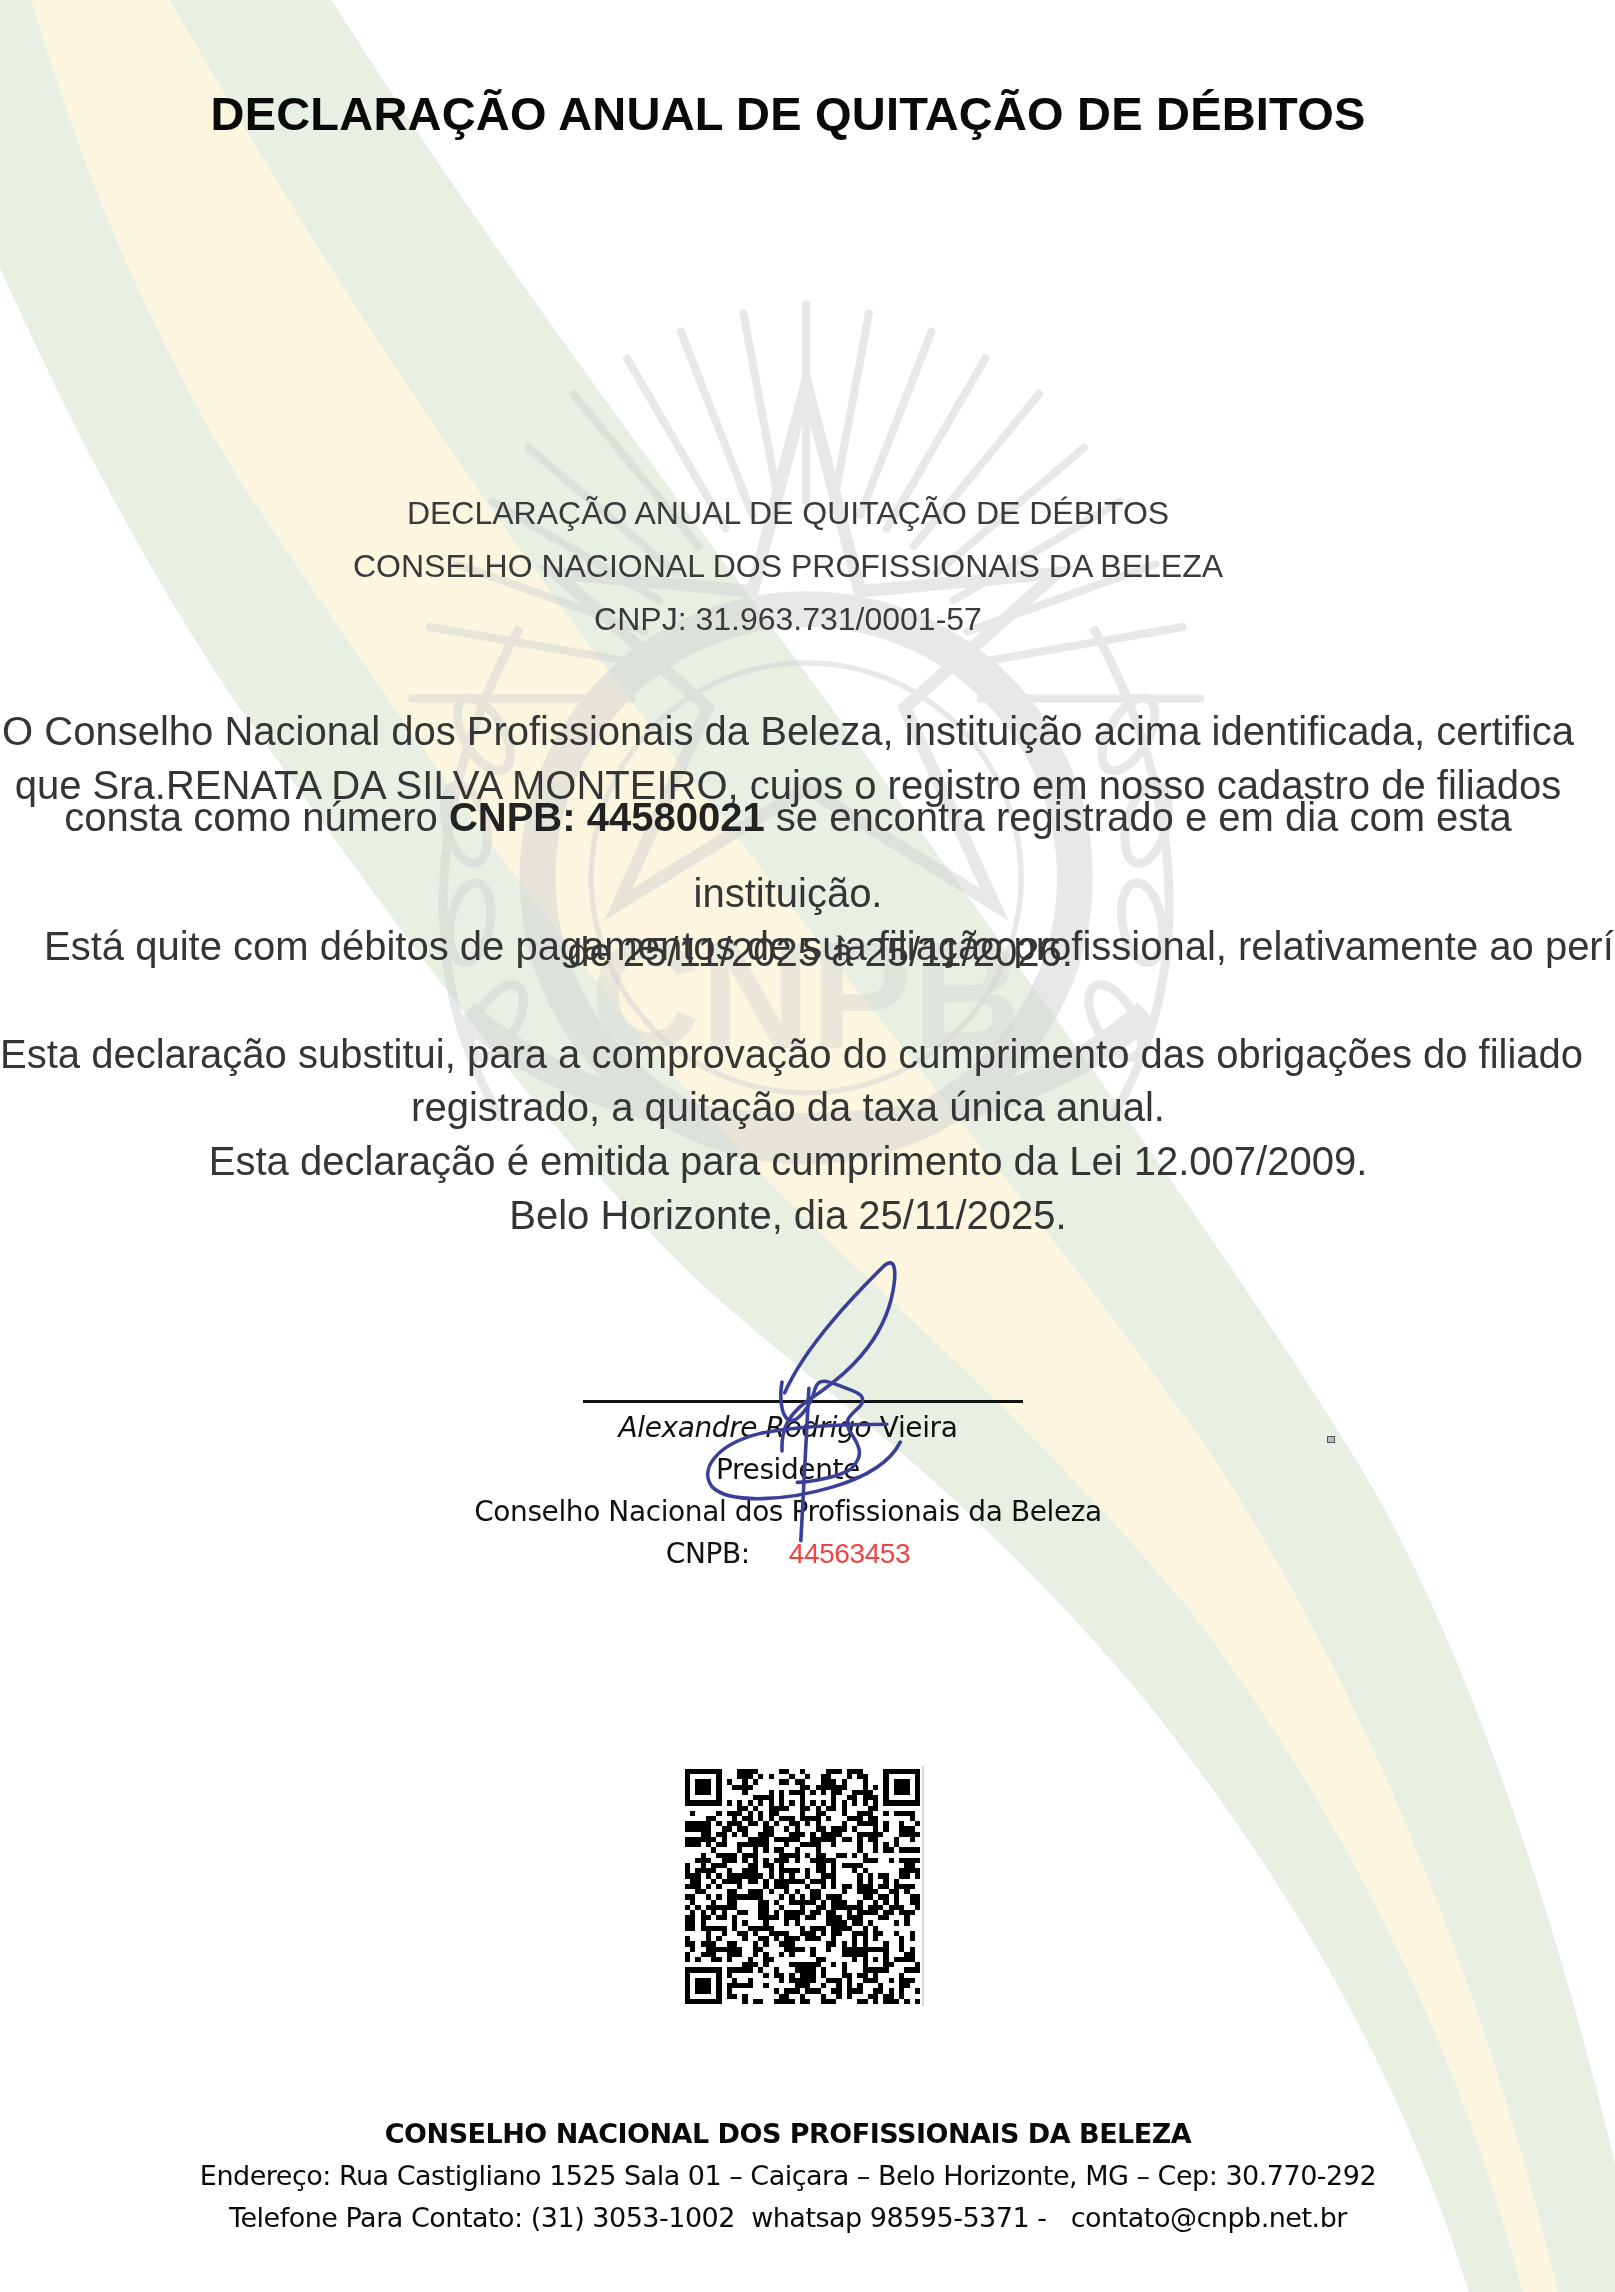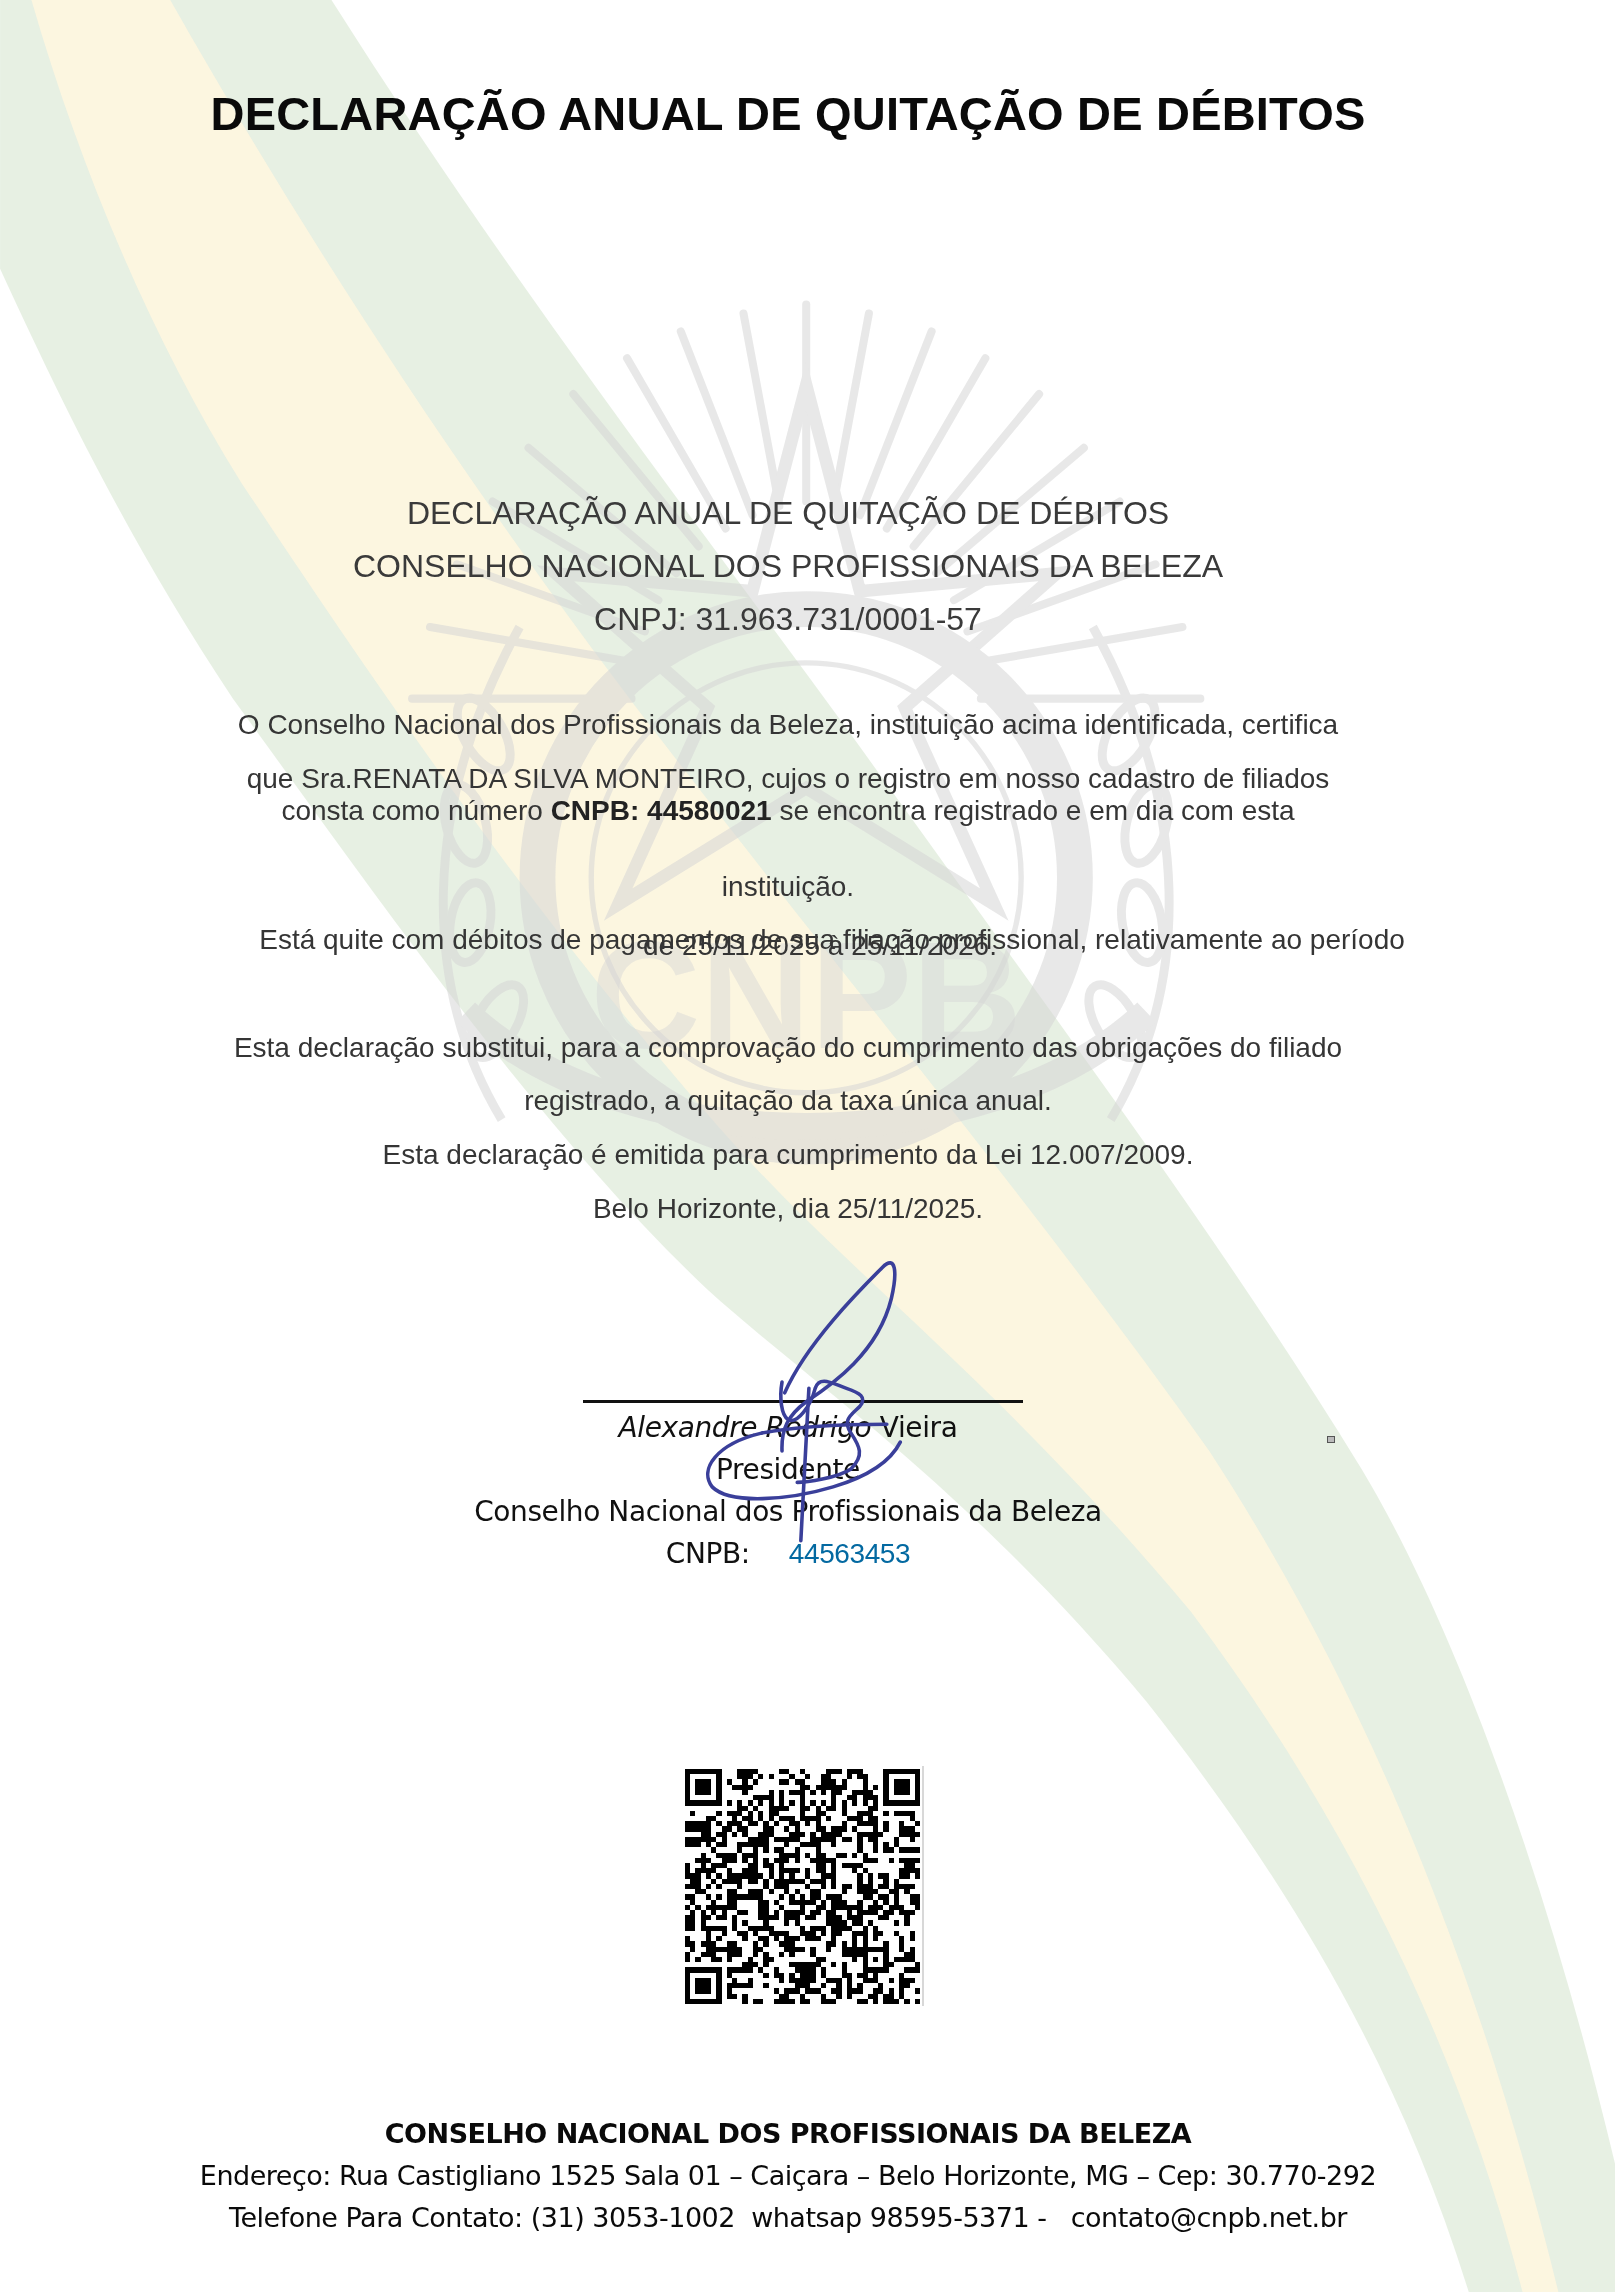--- a/index.html
+++ b/index.html
@@ -13,29 +13,29 @@
 
   #main-title {
     top:86px; font-family:"Liberation Sans", sans-serif; font-weight:bold;
     font-size:47px; color:#0a0a0a; letter-spacing:0.2px;
   }
 
   .header-line {
     font-family:"Liberation Sans", sans-serif; font-size:32px; color:#3a3a3a;
   }
   .body-line {
-    font-family:"Liberation Sans", sans-serif; font-size:28px; color:#353535;
+    font-family:"Liberation Sans", sans-serif; font-size:40px; color:#353535;
   }
   .body-line b { color:#222; }
 
   .sig-text {
     font-family:"DejaVu Sans", sans-serif; font-size:28px; color:#111; letter-spacing:-0.4px;
   }
   .sig-name-italic { font-style:italic; }
-  .sig-id-value { font-family:"Liberation Sans", sans-serif; color:#0369a1;margin-left:39px; }
+  .sig-id-value { font-family:"Liberation Sans", sans-serif; color:#ef4444;margin-left:39px; }
 
   #signature-line {
     position:absolute; left:583px; top:1400px; width:440px; height:2.7px; background:#111;
   }
 
   .footer-text {
     font-family:"DejaVu Sans", sans-serif; font-size:27px; color:#0a0a0a; letter-spacing:-0.5px;
   }
   #footer-org { font-weight:bold; font-size:27px; }
 

